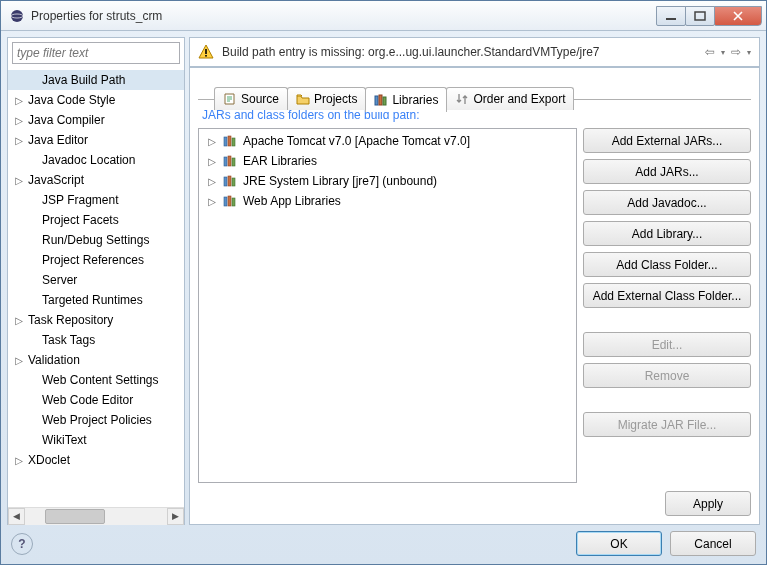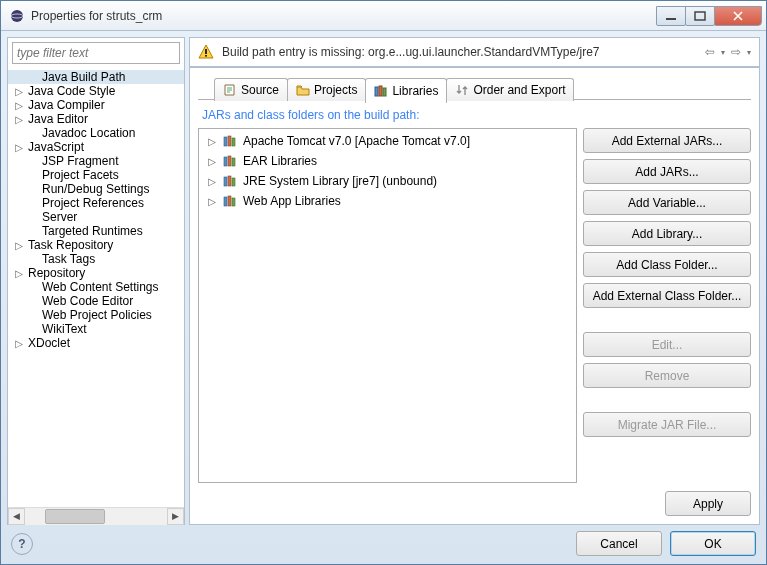--- a/index.html
+++ b/index.html
@@ -11,38 +11,38 @@
     .win-btn { width: 30px; height: 20px; display: flex; align-items: center; justify-content: center; border: 1px solid #8a9cb0; border-radius: 0 0 2px 2px; background: linear-gradient(to bottom, #f0f4f9, #d5e0ec); margin-left: -1px; cursor: default; }
     .win-btn.close { background: linear-gradient(to bottom, #e68a7a, #d45a44); color: #fff; width: 48px; border-radius: 0 0 4px 2px; }
     .win-btn svg { width: 12px; height: 10px; }
     .client { display: flex; flex-direction: column; height: calc(100% - 30px); padding: 6px; }
     .main-row { display: flex; flex: 1; gap: 4px; min-height: 0; }
     .left-pane { width: 178px; display: flex; flex-direction: column; border: 1px solid #b0c0d0; background: #fff; }
     .filter { margin: 4px; border-radius: 6px; }
     .filter input { width: 100%; height: 22px; padding: 2px 4px; border: 1px solid #abadb3; font-style: italic; color: #888; }
     .tree-wrap { flex: 1; overflow: hidden; position: relative; }
     .tree { padding: 2px 0; }
-    .tree-item { display: flex; align-items: center; height: 14px; padding-left: 4px; cursor: default; color: #000; white-space: nowrap; }
+    .tree-item { display: flex; align-items: center; height: 20px; padding-left: 4px; cursor: default; color: #000; white-space: nowrap; }
     .tree-item.selected { background: #d8e6f2; }
     .expander { width: 14px; height: 14px; display: flex; align-items: center; justify-content: center; font-size: 10px; color: #666; }
     .tree-label { margin-left: 2px; }
     .indent1 { padding-left: 18px; }
     .hscroll { height: 17px; border-top: 1px solid #ddd; display: flex; align-items: center; background: #f0f0f0; }
     .hscroll-track { flex: 1; height: 17px; background: #f0f0f0; position: relative; }
     .hscroll-thumb { position: absolute; left: 20px; top: 1px; width: 60px; height: 15px; background: #cdcdcd; border: 1px solid #b0b0b0; border-radius: 2px; }
     .hscroll-btn { width: 17px; height: 17px; display: flex; align-items: center; justify-content: center; background: #f0f0f0; border: 1px solid #d0d0d0; font-size: 9px; color: #555; }
     .right-pane { flex: 1; display: flex; flex-direction: column; min-width: 0; }
     .banner { height: 30px; background: #fff; border: 1px solid #b0c0d0; display: flex; align-items: center; padding: 0 8px; }
     .warn-icon { width: 16px; height: 16px; margin-right: 8px; }
     .banner-text { flex: 1; color: #333; }
     .banner-nav { display: flex; align-items: center; gap: 6px; color: #777; }
     .banner-arrow { cursor: default; }
     .content { flex: 1; background: #fff; border: 1px solid #b0c0d0; display: flex; flex-direction: column; padding: 8px; min-height: 0; }
     .tabs-row { display: flex; height: 24px; border-bottom: 1px solid #b0b0b0; padding-left: 16px; gap: 0; }
-    .tab { display: flex; align-items: center; padding: 8px 8px; border: 1px solid #b0b0b0; border-bottom: none; background: linear-gradient(to bottom, #fff, #efefef); margin-right: -1px; border-radius: 3px 3px 0 0; cursor: default; gap: 4px; position: relative; top: 2px; }
+    .tab { display: flex; align-items: center; padding: 8px 8px; border: 1px solid #b0b0b0; border-bottom: none; background: linear-gradient(to bottom, #fff, #efefef); margin-right: -1px; border-radius: 3px 3px 0 0; cursor: default; gap: 4px; position: relative; top: 11px; }
     .tab.active { background: #fff; z-index: 2; height: 25px; }
     .tab-icon { width: 14px; height: 14px; }
     .desc { padding: 8px 4px 6px; color: #3b82f6; }
     .body-row { flex: 1; display: flex; gap: 6px; min-height: 0; }
     .jar-tree { flex: 1; border: 1px solid #abadb3; background: #fff; overflow: auto; padding: 2px; }
     .jar-item { display: flex; align-items: center; height: 20px; padding-left: 4px; cursor: default; }
     .lib-icon { width: 16px; height: 16px; margin: 0 4px; }
     .btn-col { width: 168px; display: flex; flex-direction: column; gap: 6px; }
     .btn { height: 25px; border: 1px solid #acacac; background: linear-gradient(to bottom, #f6f6f6, #e5e5e5); border-radius: 3px; cursor: default; text-align: center; display: flex; align-items: center; justify-content: center; }
     .btn:disabled, .btn.disabled { color: #9a9a9a; }
@@ -142,21 +142,21 @@
             <div class="tree-item">
               <span class="expander">▷</span>
               <span class="tree-label">Task Repository</span>
             </div>
             <div class="tree-item indent1">
               <span class="expander"></span>
               <span class="tree-label">Task Tags</span>
             </div>
             <div class="tree-item">
               <span class="expander">▷</span>
-              <span class="tree-label">Repository</span>
+              <span class="tree-label">Validation</span>
             </div>
             <div class="tree-item indent1">
               <span class="expander"></span>
               <span class="tree-label">Web Content Settings</span>
             </div>
             <div class="tree-item indent1">
               <span class="expander"></span>
               <span class="tree-label">Web Code Editor</span>
             </div>
             <div class="tree-item indent1">
@@ -266,21 +266,21 @@
                     <rect x="1" y="4" width="3" height="9" fill="#5a90c8" stroke="#2a5a90" stroke-width="0.6"></rect>
                     <rect x="5" y="3" width="3" height="10" fill="#c87040" stroke="#904020" stroke-width="0.6"></rect>
                     <rect x="9" y="5" width="3" height="8" fill="#70a050" stroke="#407030" stroke-width="0.6"></rect>
                   </svg></span>
                 <span>Web App Libraries</span>
               </div>
             </div>
           <div class="btn-col">
             <button class="btn">Add External JARs...</button>
             <button class="btn">Add JARs...</button>
-            <button class="btn">Add Variable...</button>
+            <button class="btn">Add Javadoc...</button>
             <button class="btn">Add Library...</button>
             <button class="btn">Add Class Folder...</button>
             <button class="btn">Add External Class Folder...</button>
             <div class="gap"></div>
             <button class="btn disabled" disabled="">Edit...</button>
             <button class="btn disabled" disabled="">Remove</button>
             <div class="gap"></div>
             <button class="btn disabled" disabled="">Migrate JAR File...</button>
           </div>
         </div>
@@ -288,17 +288,17 @@
           <button class="btn" style="width:86px">Apply</button>
         </div>
       </div>
     </div>
   </div>
 
   <div class="bottom-row">
     <div class="help-icon">?</div>
     <div class="spacer"></div>
     <div class="bottom-btns">
+      <button class="bottom-btn primary">OK</button>
       <button class="bottom-btn">Cancel</button>
-      <button class="bottom-btn primary">OK</button>
     </div>
   </div>
 </div>
 
 </body></html>

